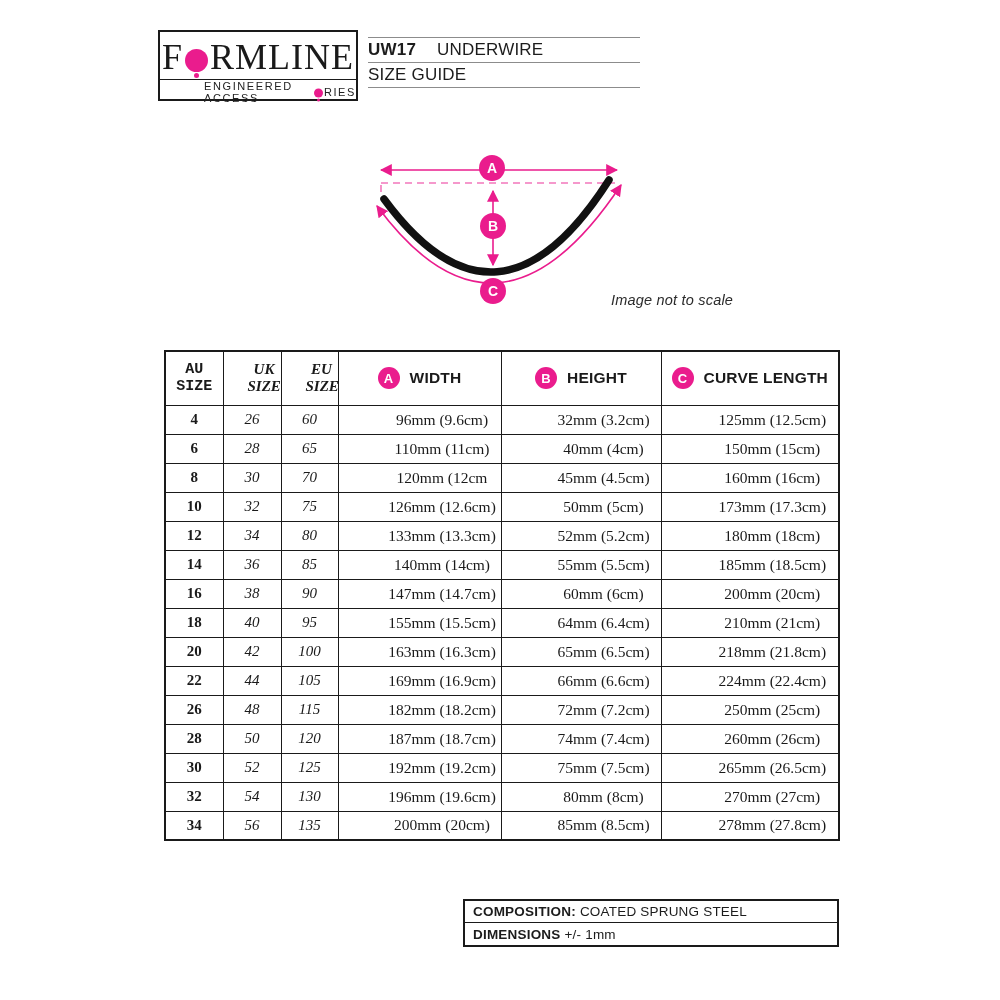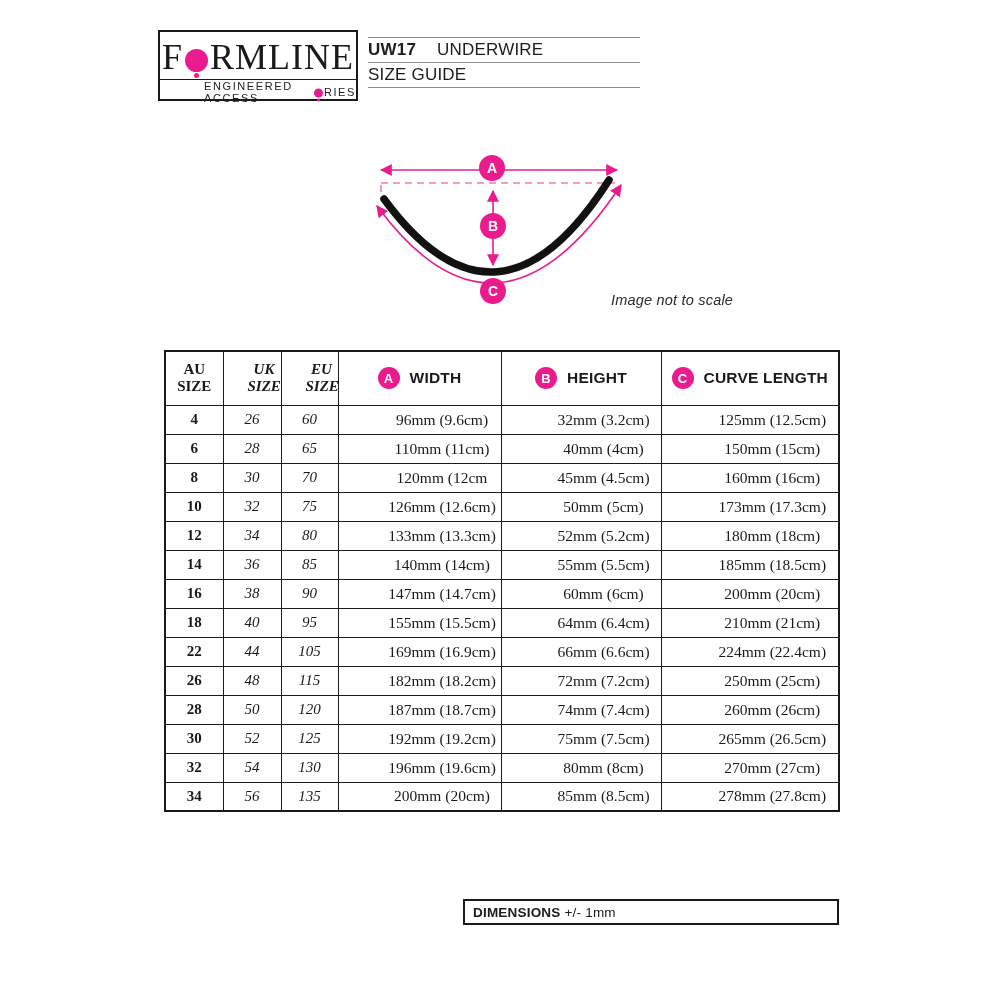--- a/index.html
+++ b/index.html
@@ -47,21 +47,21 @@
                   font-size:14.5px; color:#2b2b2b; letter-spacing:0.2px; }
 
   
   .size-table { position:absolute; left:164px; top:350px; width:674px;
                 border-collapse:collapse; table-layout:fixed;
                 border:2px solid var(--ink); }
   .size-table th, .size-table td { border:1px solid var(--ink); text-align:center;
                 vertical-align:middle; padding:0; }
   .size-table thead tr { height:54px; }
   .size-table tbody tr { height:29px; }
-  th.au { font-family:Liberation Serif, serif; font-weight:700; font-size:15px; }
+  th.au { font-family:Liberation Mono, monospace; font-weight:700; font-size:15px; }
   th.uk, th.eu { font-family:"Liberation Serif",serif; font-style:italic; font-weight:600; font-size:15px;padding-left:24px; }
   th.meas { font-size:15.5px; font-weight:700; letter-spacing:0.2px; }
   .hdr-wrap { display:flex; align-items:center; justify-content:center; }
   .badge { display:inline-flex; width:22px; height:22px; border-radius:50%;
            background:var(--pink); color:#fff; align-items:center; justify-content:center;
            font-size:13px; font-weight:700; margin-right:10px; flex:0 0 auto; }
   td.col-au { font-family:"Liberation Serif",serif; font-weight:700; font-size:15px; }
   td.col-uk, td.col-eu { font-family:"Liberation Serif",serif; font-style:italic;
                          font-weight:500; font-size:15px; }
   td.col-width, td.col-height, td.col-curve { font-family:"Liberation Serif",serif; font-size:15.5px;padding-left:45px; }
@@ -230,20 +230,28 @@
         </tr>
         <tr>
           <td class="col-au">18</td>
           <td class="col-uk">40</td>
           <td class="col-eu">95</td>
           <td class="col-width">155mm (15.5cm)</td>
           <td class="col-height">64mm (6.4cm)</td>
           <td class="col-curve">210mm (21cm)</td>
         </tr>
         <tr>
+          <td class="col-au">20</td>
+          <td class="col-uk">42</td>
+          <td class="col-eu">100</td>
+          <td class="col-width">163mm (16.3cm)</td>
+          <td class="col-height">65mm (6.5cm)</td>
+          <td class="col-curve">218mm (21.8cm)</td>
+        </tr>
+        <tr>
           <td class="col-au">22</td>
           <td class="col-uk">44</td>
           <td class="col-eu">105</td>
           <td class="col-width">169mm (16.9cm)</td>
           <td class="col-height">66mm (6.6cm)</td>
           <td class="col-curve">224mm (22.4cm)</td>
         </tr>
         <tr>
           <td class="col-au">26</td>
           <td class="col-uk">48</td>
@@ -281,19 +289,23 @@
           <td class="col-uk">56</td>
           <td class="col-eu">135</td>
           <td class="col-width">200mm (20cm)</td>
           <td class="col-height">85mm (8.5cm)</td>
           <td class="col-curve">278mm (27.8cm)</td>
         </tr>
       </tbody>
   </table>
 
   <div class="footer-box">
+    <div class="footer-row first">
+      <b>COMPOSITION:</b>
+      <span>COATED SPRUNG STEEL</span>
+    </div>
     <div class="footer-row">
       <b>DIMENSIONS</b>
       <span>+/- 1mm</span>
     </div>
   </div>
 
 </div>
 
 </body></html>

